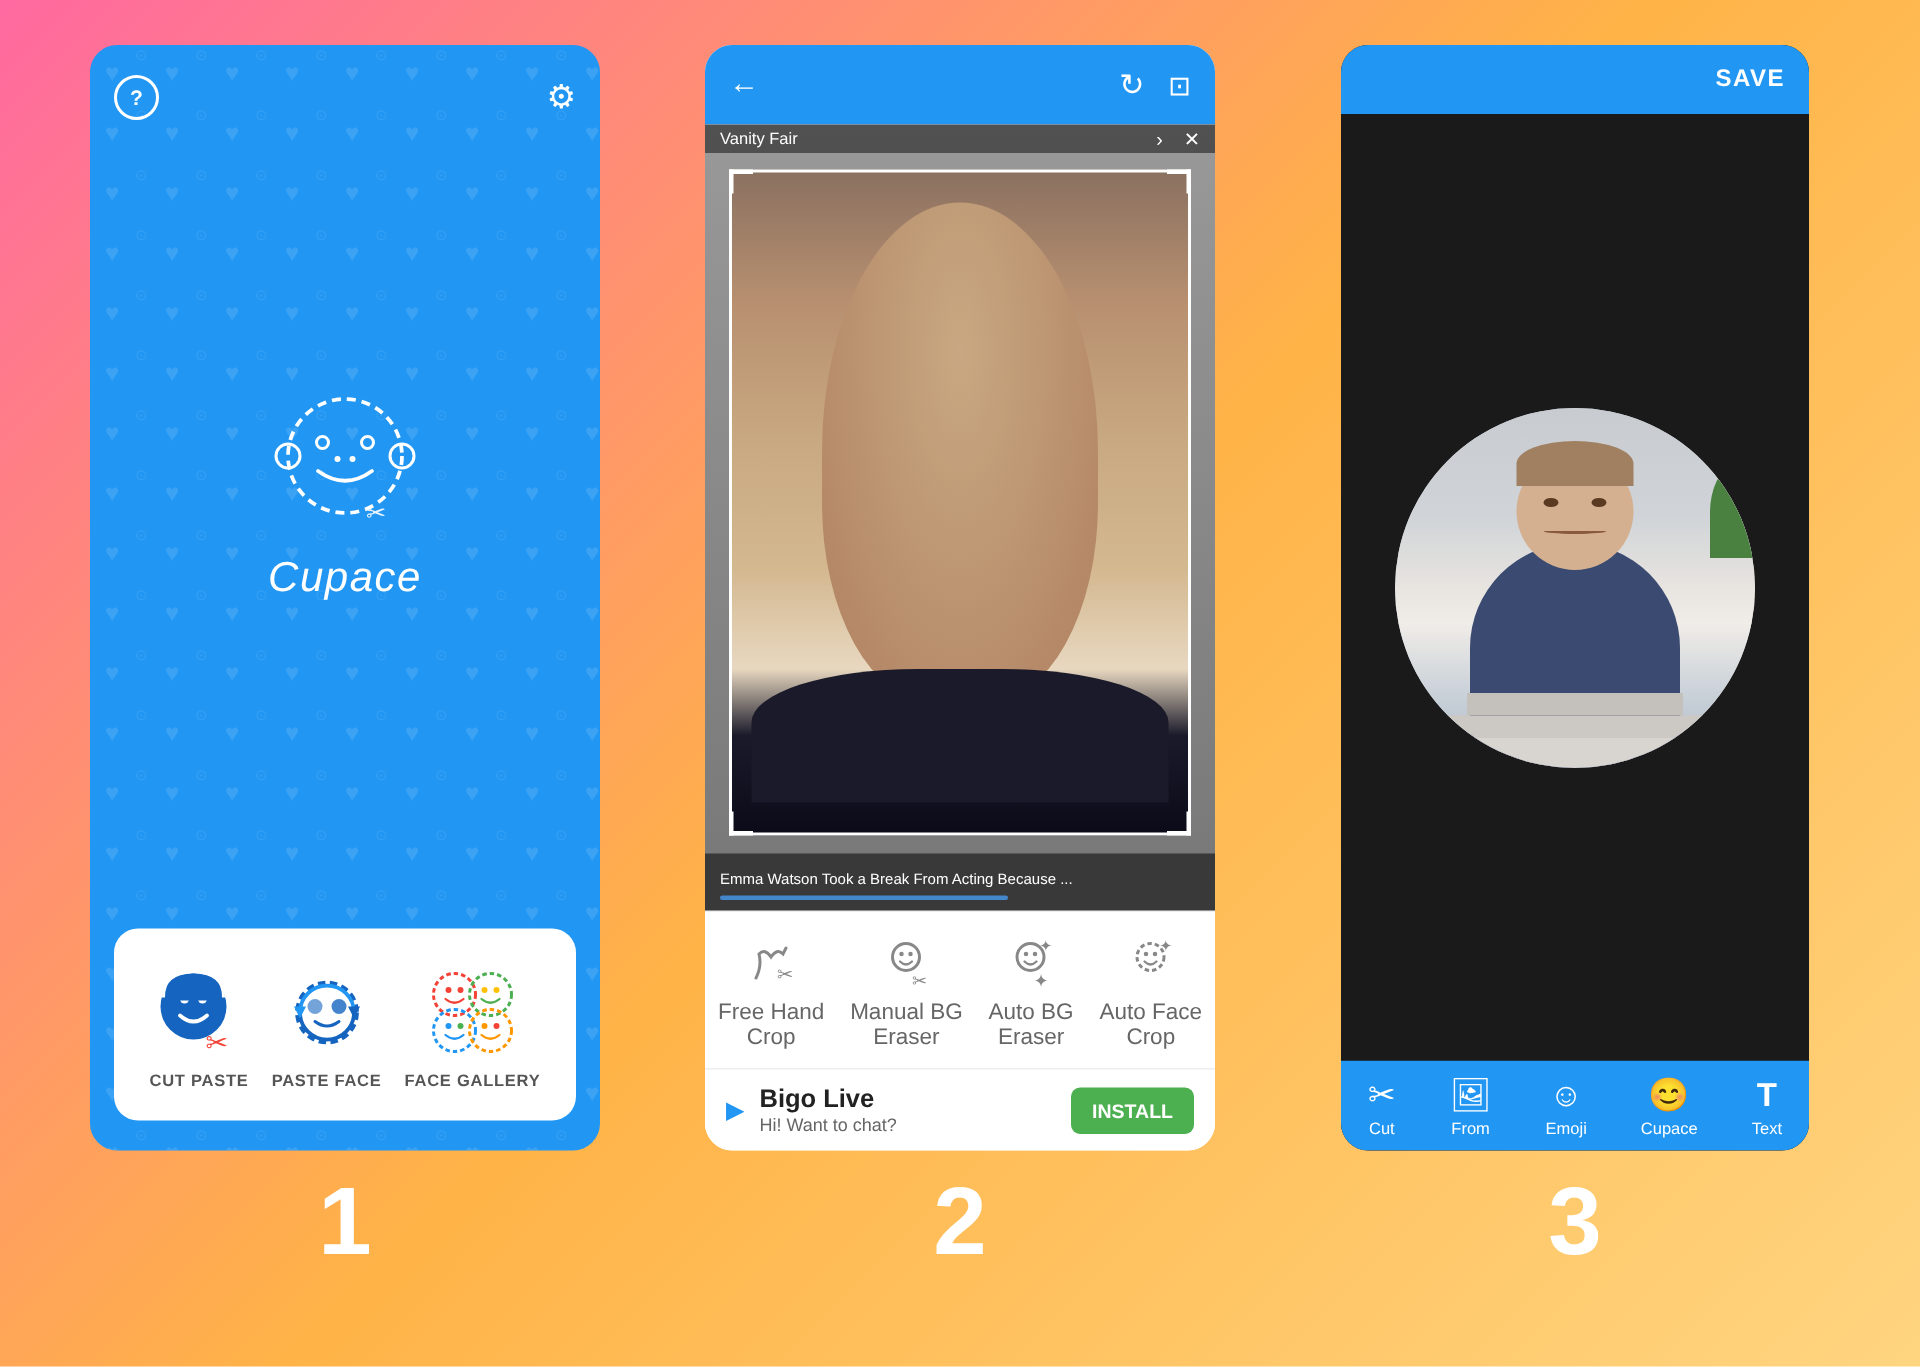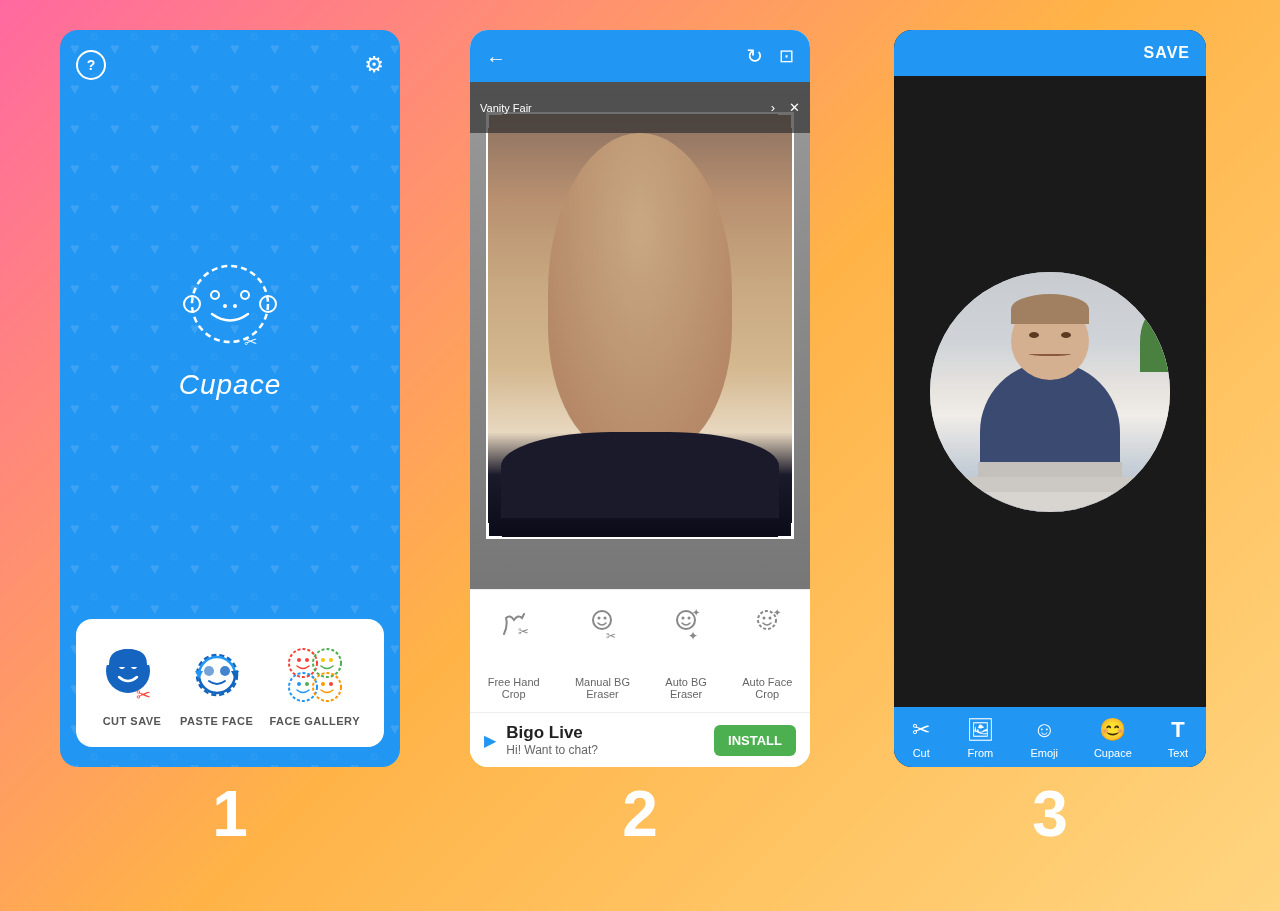--- a/index.html
+++ b/index.html
@@ -203,24 +203,23 @@
 
     .tool-icon {
       width: 36px;
       height: 36px;
       display: flex;
       align-items: center;
       justify-content: center;
     }
 
     .tool-label {
-      font-size: 11px;
+      font-size: 15px;
       color: #666;
       text-align: center;
-      margin-top: 28px;
     }
 
     .phone-2-ad {
       background: white;
       padding: 10px 14px;
       display: flex;
       align-items: center;
       gap: 10px;
       border-top: 1px solid #eee;
     }
@@ -388,21 +387,21 @@
             <circle cx="28" cy="28" r="22" fill="#1565C0"></circle>
             <circle cx="22" cy="23" r="3" fill="white"></circle>
             <circle cx="34" cy="23" r="3" fill="white"></circle>
             <path d="M 19 34 Q 28 42 37 34" fill="none" stroke="white" stroke-width="2.5" stroke-linecap="round"></path>
 
             <text x="36" y="58" font-size="18" fill="#F44336">✂</text>
 
             <path d="M 8 24 Q 8 6 28 6 Q 48 6 48 24" fill="#1565C0" stroke="white" stroke-width="0"></path>
             <path d="M 8 22 Q 8 4 28 4 Q 48 4 48 22" fill="none" stroke="white" stroke-width="2"></path>
           </svg>
-          <span class="action-label">CUT SAVE</span>
+          <span class="action-label">CUT PASTE</span>
         </div>
 
         <div class="action-item">
           <svg class="paste-face-svg" viewBox="0 0 64 64" xmlns="http://www.w3.org/2000/svg">
 
             <circle cx="32" cy="32" r="20" fill="none" stroke="#1565C0" stroke-width="2.5" stroke-dasharray="5,3"></circle>
 
             <circle cx="24" cy="28" r="5" fill="#1565C0" opacity="0.6"></circle>
             <circle cx="40" cy="28" r="5" fill="#1565C0" opacity="0.8"></circle>
 
@@ -455,41 +454,45 @@
         <span class="back-arrow">←</span>
         <div class="header-icons-right">
           <span class="header-icon-white">↻</span>
           <span class="header-icon-white" style="font-size:18px;">⊡</span>
         </div>
       </div>
 
       <div class="phone-2-image-area">
         <div class="phone-2-image-area-inner">
 
-          <div style="position:absolute;top:0;left:0;right:0;background:rgba(50,50,50,0.7);padding:18px 10px;display:flex;align-items:center;justify-content:space-between;z-index:3;">
+          <div style="position:absolute;top:0;left:0;right:0;background:rgba(50,50,50,0.7);padding:2px 10px;display:flex;align-items:center;justify-content:space-between;z-index:3;">
             <span style="color:white;font-size:11px;">Vanity Fair</span>
             <div style="display:flex;gap:14px;">
               <span style="color:white;font-size:13px;">›</span>
               <span style="color:white;font-size:13px;">✕</span>
             </div>
           </div>
 
           <div style="position:absolute;top:30px;left:16px;right:16px;bottom:50px;overflow:hidden;background:linear-gradient(180deg,#8a7060 0%,#b89070 20%,#c8a880 40%,#d4b890 60%,#e8d8c0 75%,#1a1a2a 85%,#0a0a18 100%);">
 
             <div style="position:absolute;top:5%;left:20%;right:20%;height:75%;background:radial-gradient(ellipse at 50% 30%,#c8a882,#b08060);border-radius:50% 50% 40% 40%;"></div>
             <div style="position:absolute;bottom:5%;left:5%;right:5%;height:20%;background:#1a1a2a;border-radius:40% 40% 0 0;"></div>
           </div>
 
           <div style="position:absolute;top:30px;left:16px;right:16px;bottom:50px;border:2px solid white;z-index:2;pointer-events:none;">
             <div style="position:absolute;top:-2px;left:-2px;width:16px;height:16px;border-top:3px solid white;border-left:3px solid white;"></div>
             <div style="position:absolute;top:-2px;right:-2px;width:16px;height:16px;border-top:3px solid white;border-right:3px solid white;"></div>
             <div style="position:absolute;bottom:-2px;left:-2px;width:16px;height:16px;border-bottom:3px solid white;border-left:3px solid white;"></div>
             <div style="position:absolute;bottom:-2px;right:-2px;width:16px;height:16px;border-bottom:3px solid white;border-right:3px solid white;"></div>
           </div>
 
+          <div style="position:absolute;bottom:0;left:0;right:0;background:rgba(50,50,50,0.9);padding:7px 10px;z-index:3;">
+            <span style="color:white;font-size:10px;">Emma Watson Took a Break From Acting Because ...</span>
+            <div style="margin-top:3px;background:#4488cc;height:3px;border-radius:2px;width:60%;"></div>
+          </div>
         </div>
       </div>
 
       <div class="phone-2-tools">
 
         <div class="tool-item">
           <div class="tool-icon">
             <svg viewBox="0 0 36 36" width="36" height="36" xmlns="http://www.w3.org/2000/svg">
               <path d="M8 28 Q12 20 10 12 Q14 8 18 14 Q22 8 26 12 L28 8" fill="none" stroke="#888" stroke-width="2" stroke-linecap="round"></path>
               <text x="22" y="30" font-size="13" fill="#888">✂</text>

